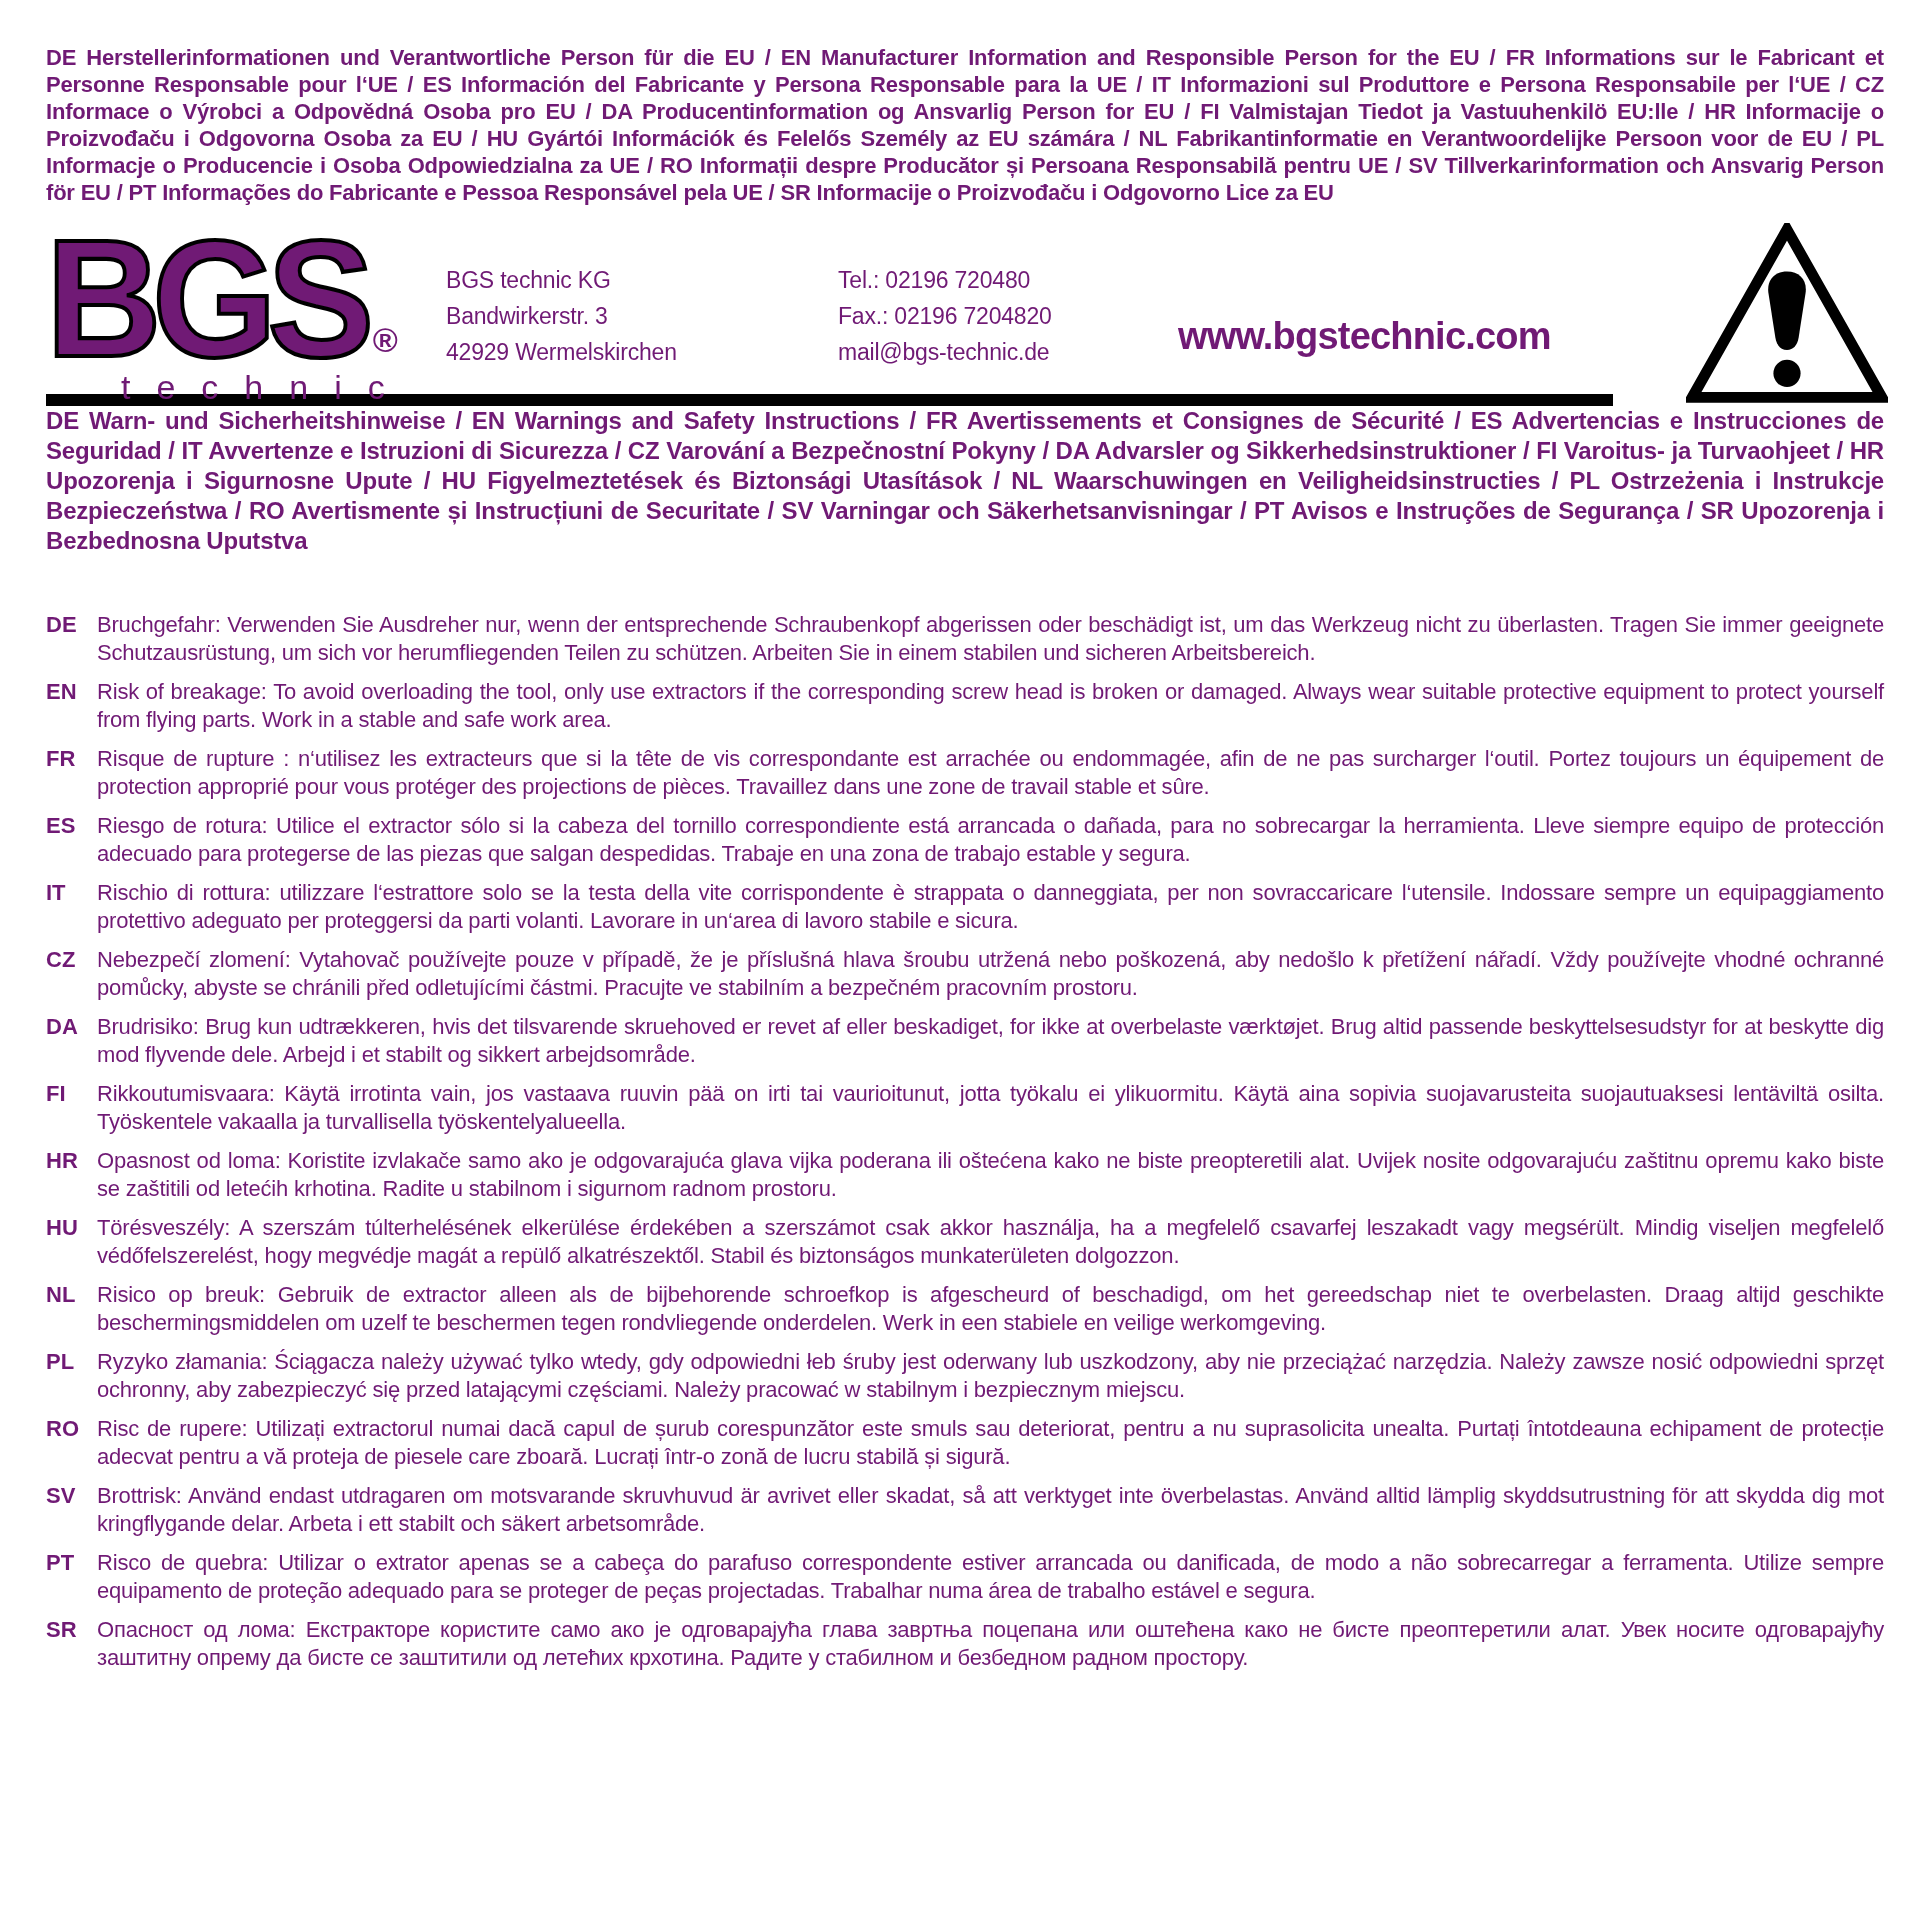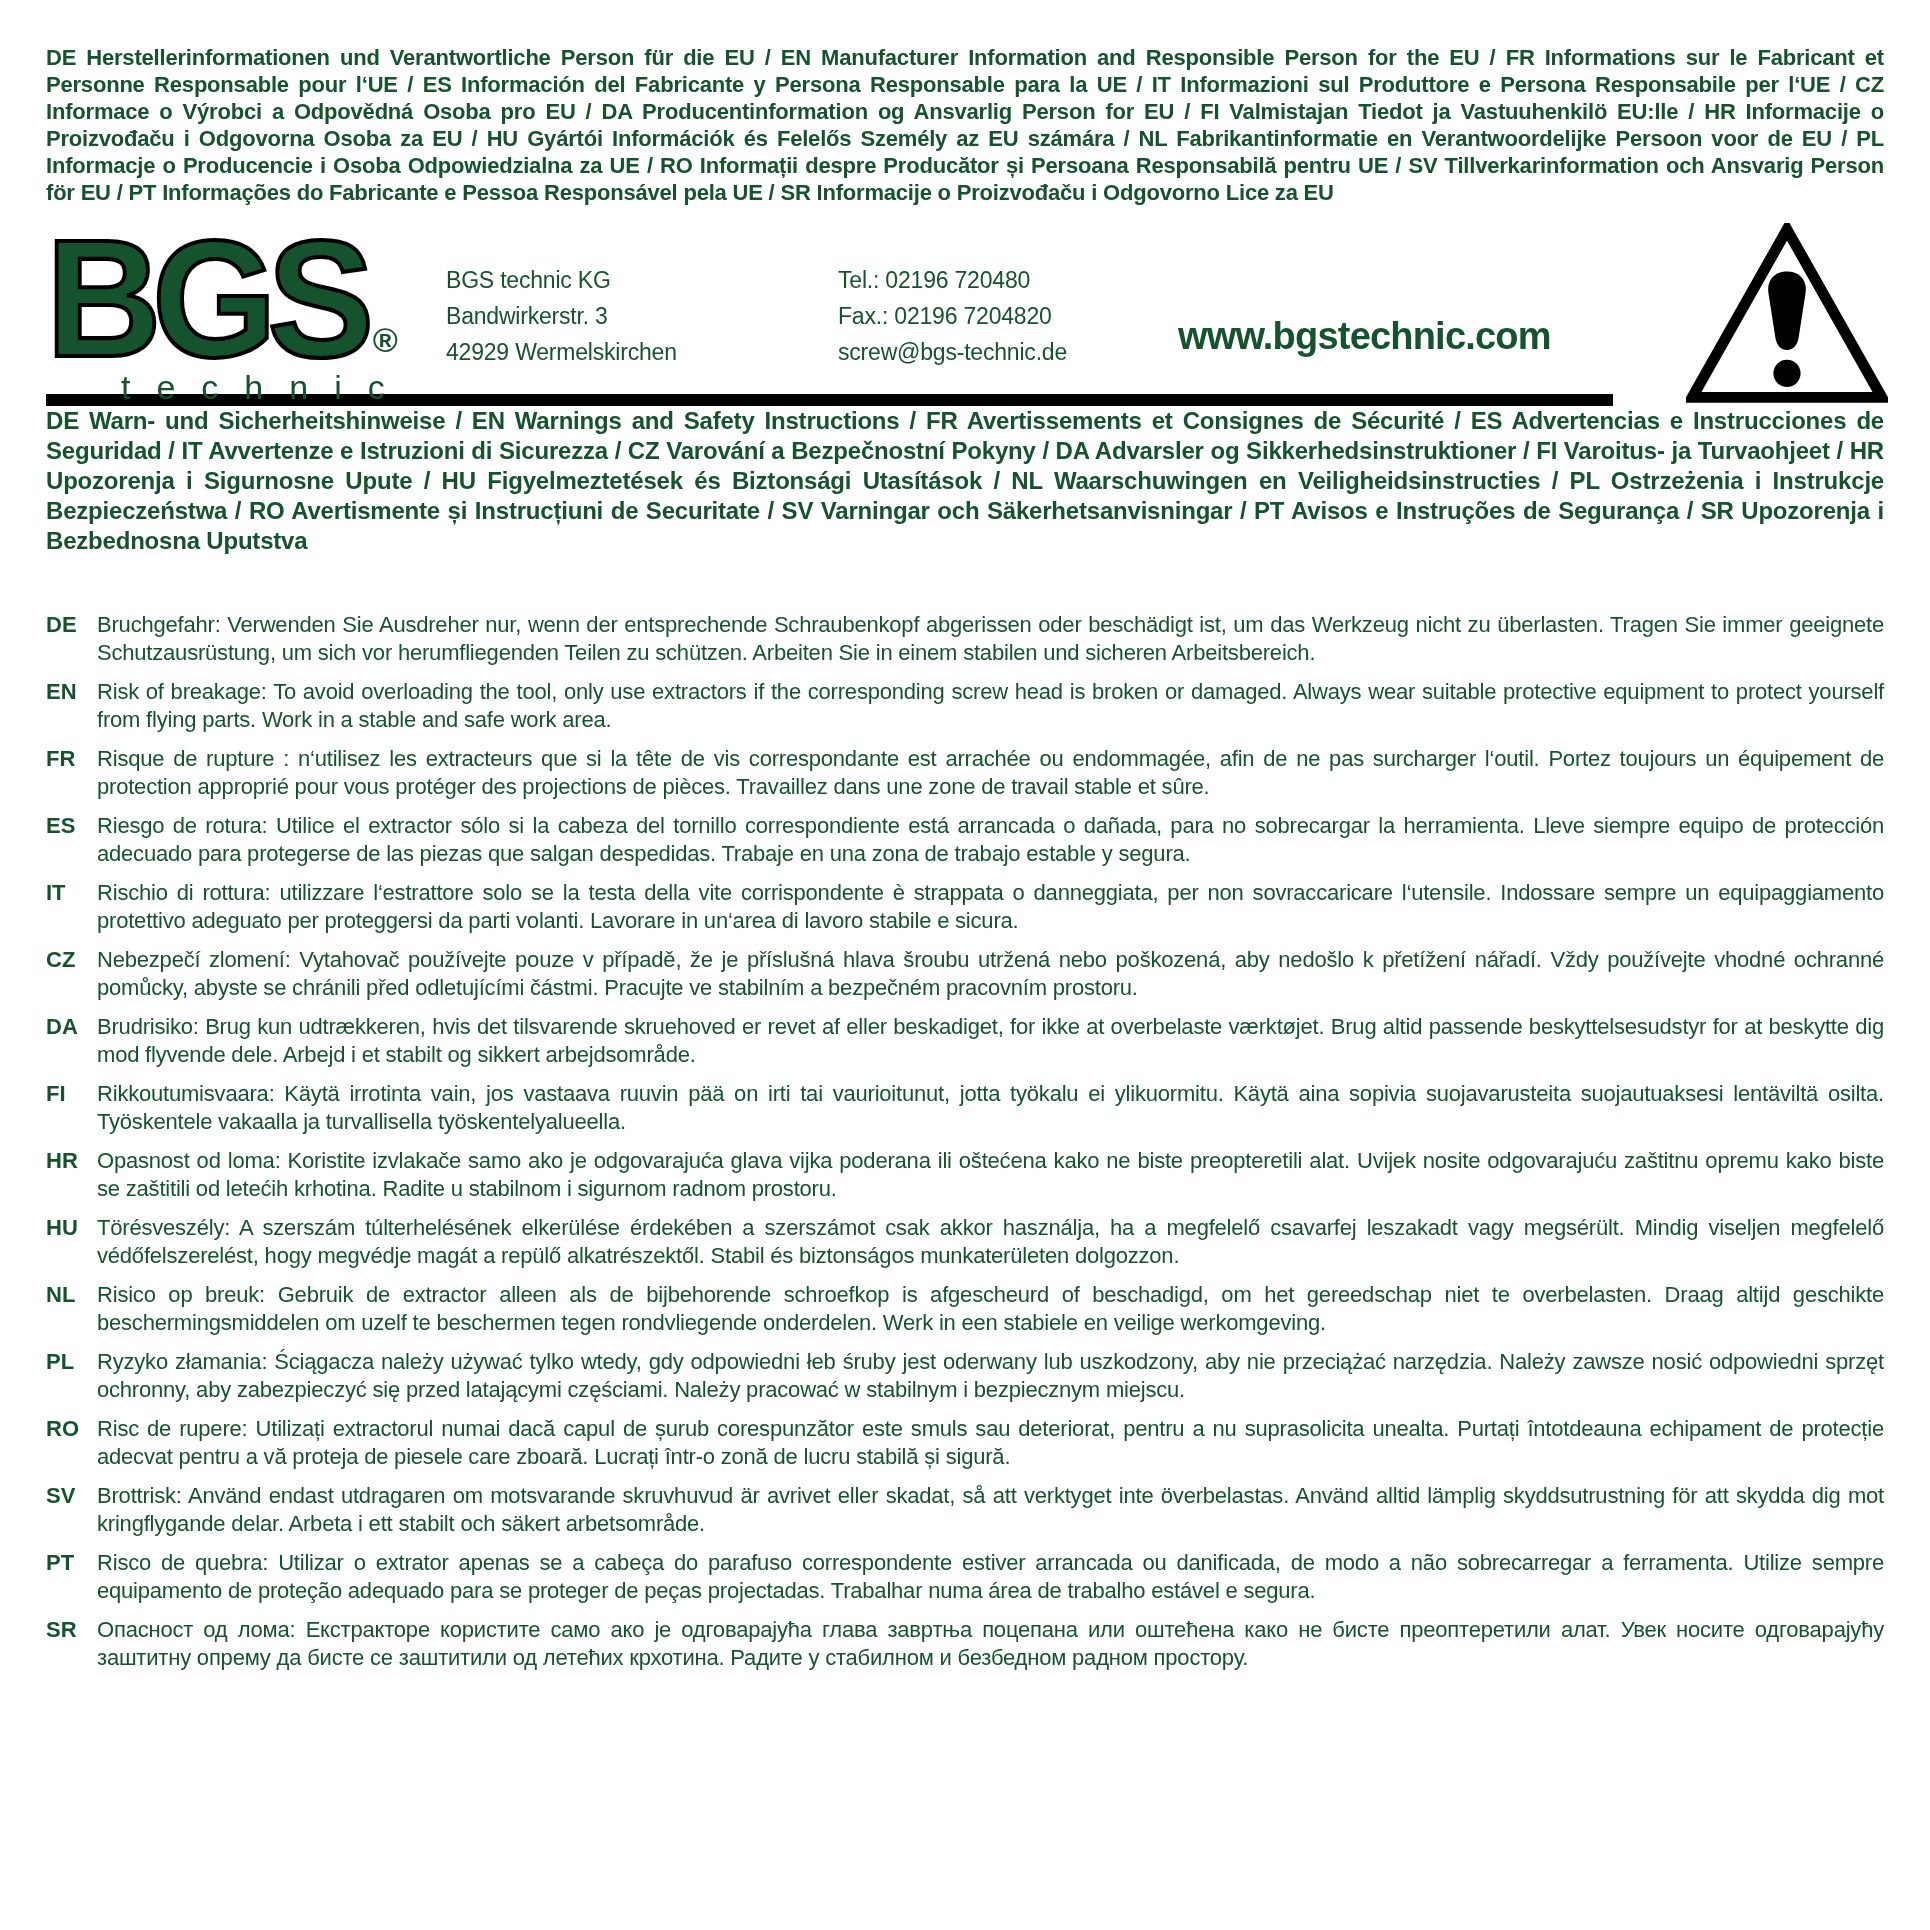--- a/index.html
+++ b/index.html
@@ -2,21 +2,21 @@
 <html style="font-size:12.5px"><head>
 <meta charset="utf-8">
 <style>
   html, body { margin: 0; padding: 0; background: #ffffff; }
   .page {
     position: relative;
     width: 1930px;
     height: 1930px;
     box-sizing: border-box;
     background: #ffffff;
-    color: #14532d;
+    color: #701a75;
     font-family: "Liberation Sans", "DejaVu Sans", sans-serif;
     padding: 44px 46px 0 46px;
     overflow: hidden;
   }
 
   
   .header-langs {
     font-weight: bold;
     font-size: 22px;
     line-height: 27px;
@@ -120,21 +120,21 @@
 
     <div class="address">
       <div>BGS technic KG</div>
       <div>Bandwirkerstr. 3</div>
       <div>42929 Wermelskirchen</div>
     </div>
 
     <div class="contact">
       <div>Tel.: 02196 720480</div>
       <div>Fax.: 02196 7204820</div>
-      <div>screw@bgs-technic.de</div>
+      <div>mail@bgs-technic.de</div>
     </div>
 
     <div class="website">www.bgstechnic.com</div>
 
     <svg class="triangle" viewBox="0 0 260 232" xmlns="http://www.w3.org/2000/svg" aria-hidden="true">
       <polygon points="130,8 252,224 8,224" fill="none" stroke="#000000" stroke-width="14" stroke-linejoin="miter" stroke-miterlimit="12"></polygon>
       <path d="M130 62 c 16 0 26 11 24 27 l -9 58 c -1.6 10 -7 16 -15 16 c -8 0 -13.4 -6 -15 -16 l -9 -58 c -2 -16 8 -27 24 -27 z" fill="#000000"></path>
       <circle cx="130" cy="193" r="17.5" fill="#000000"></circle>
     </svg>
 

